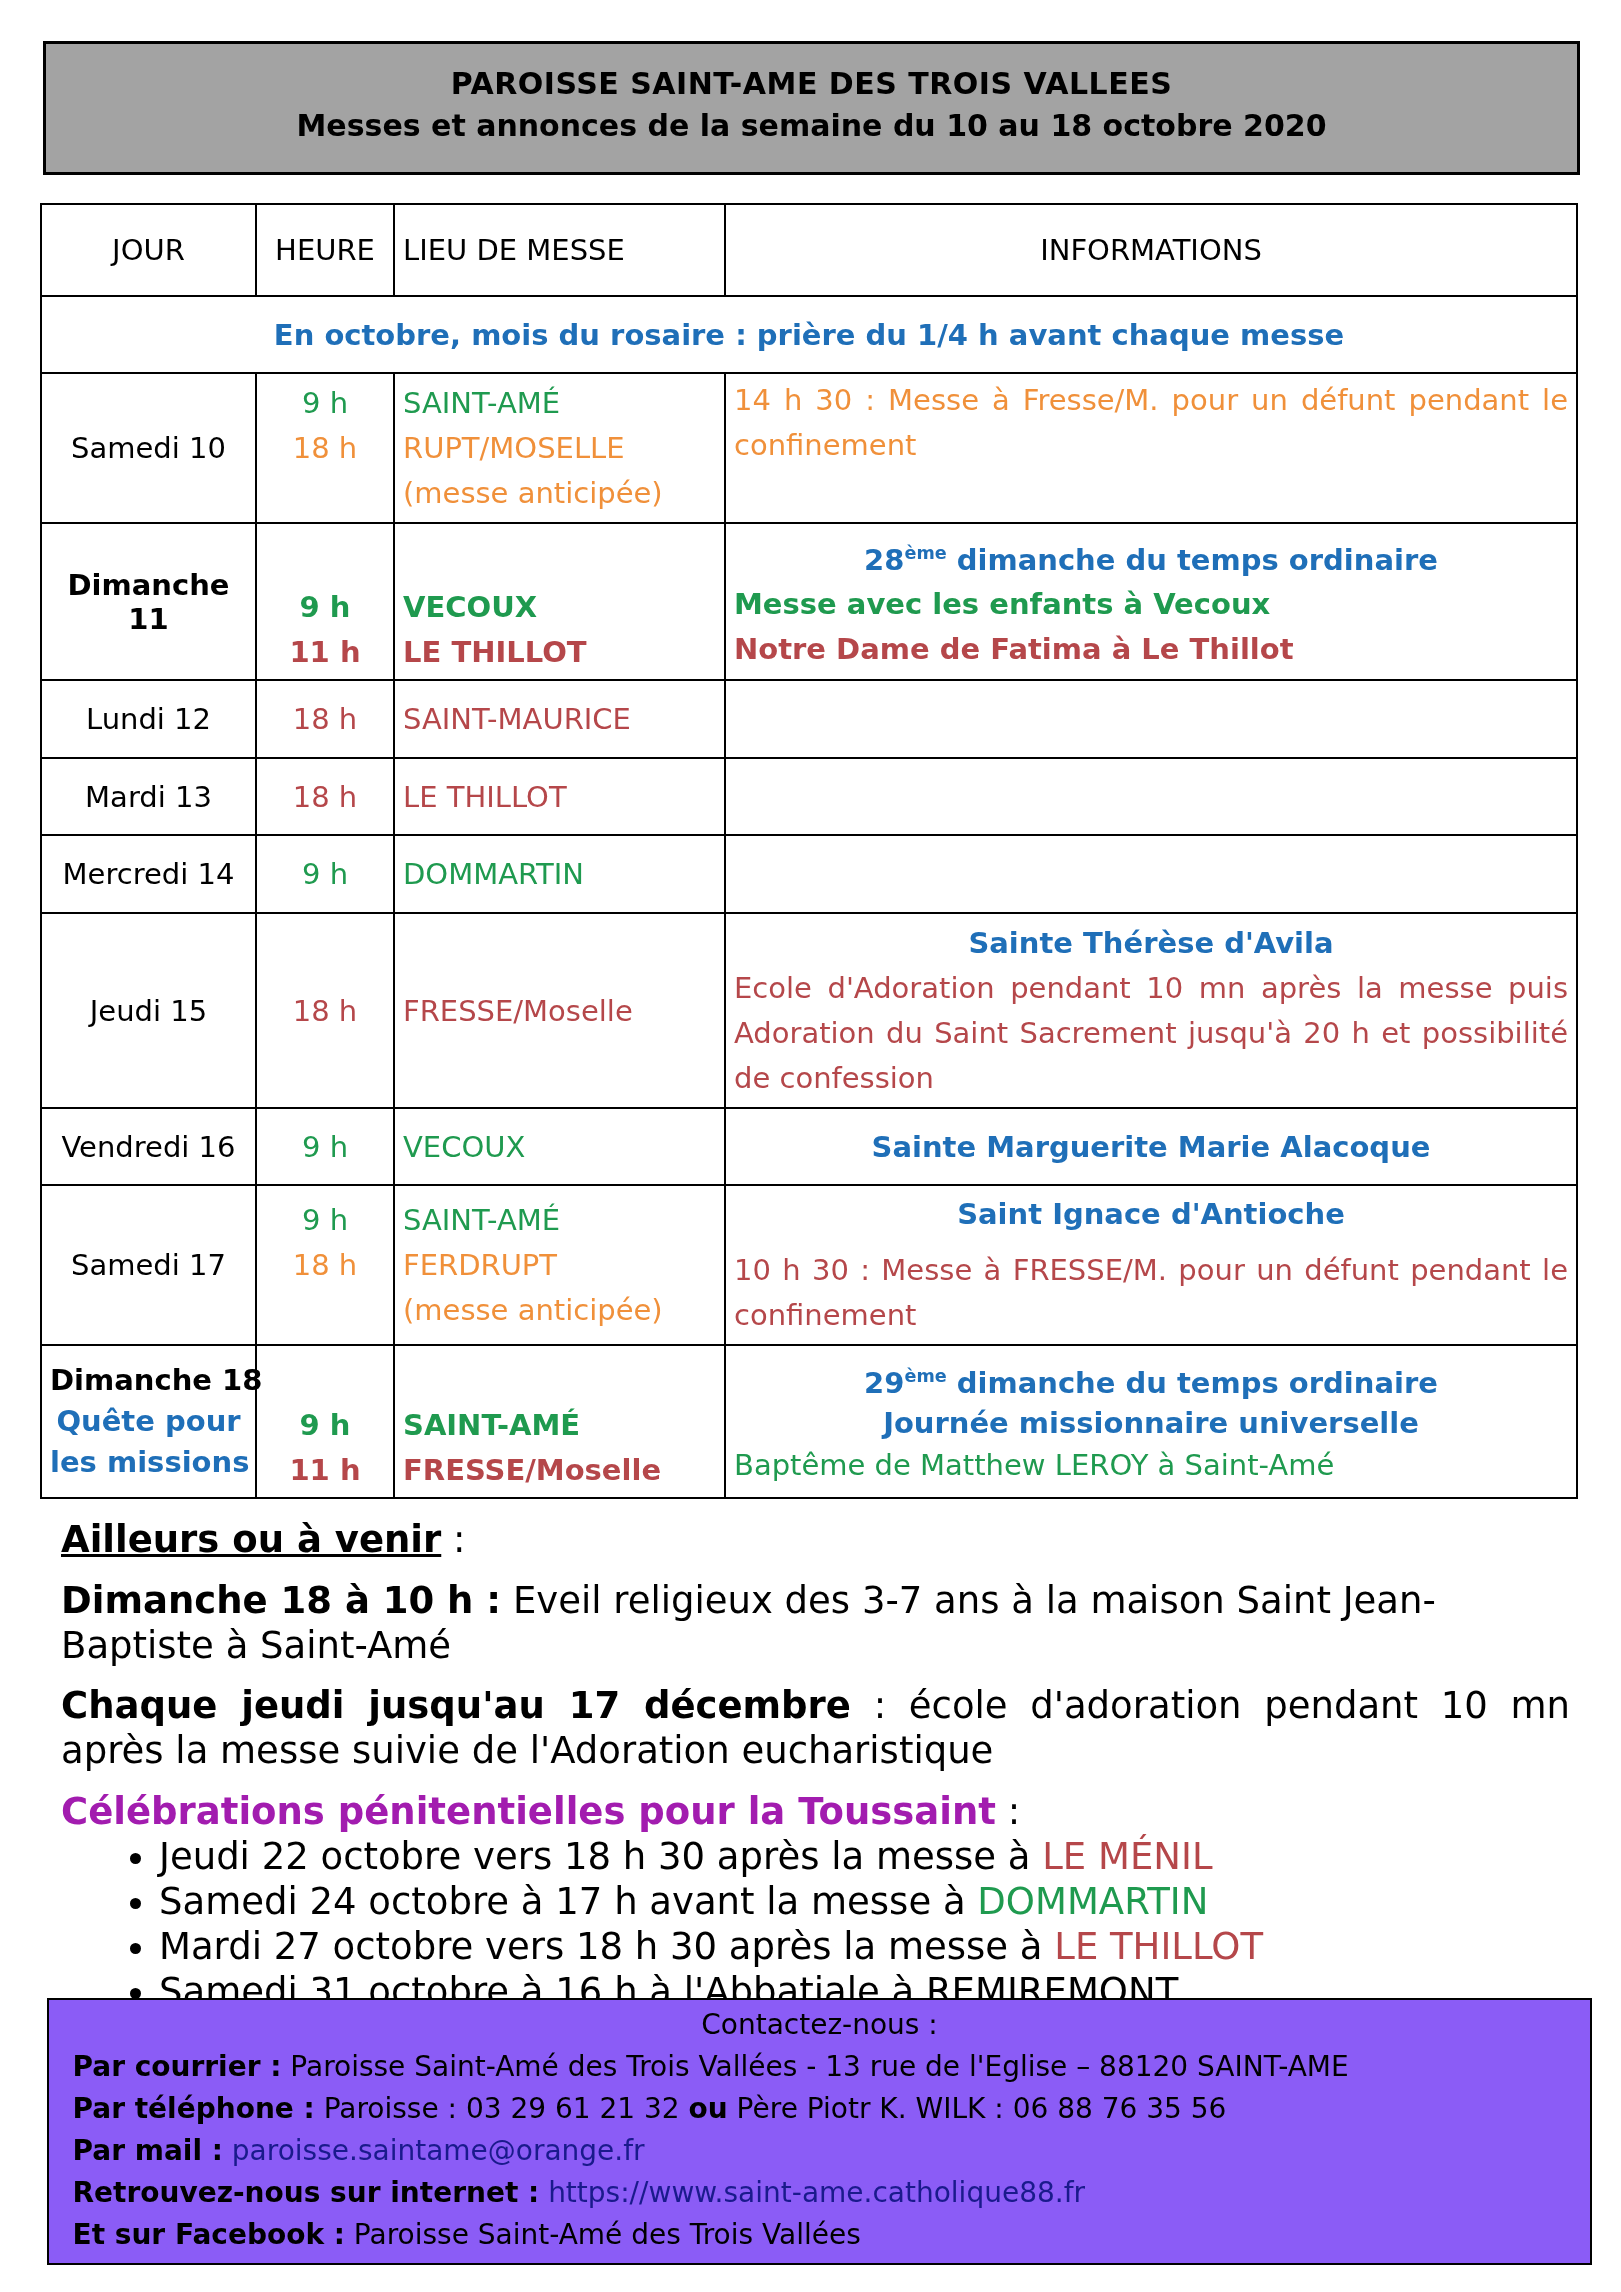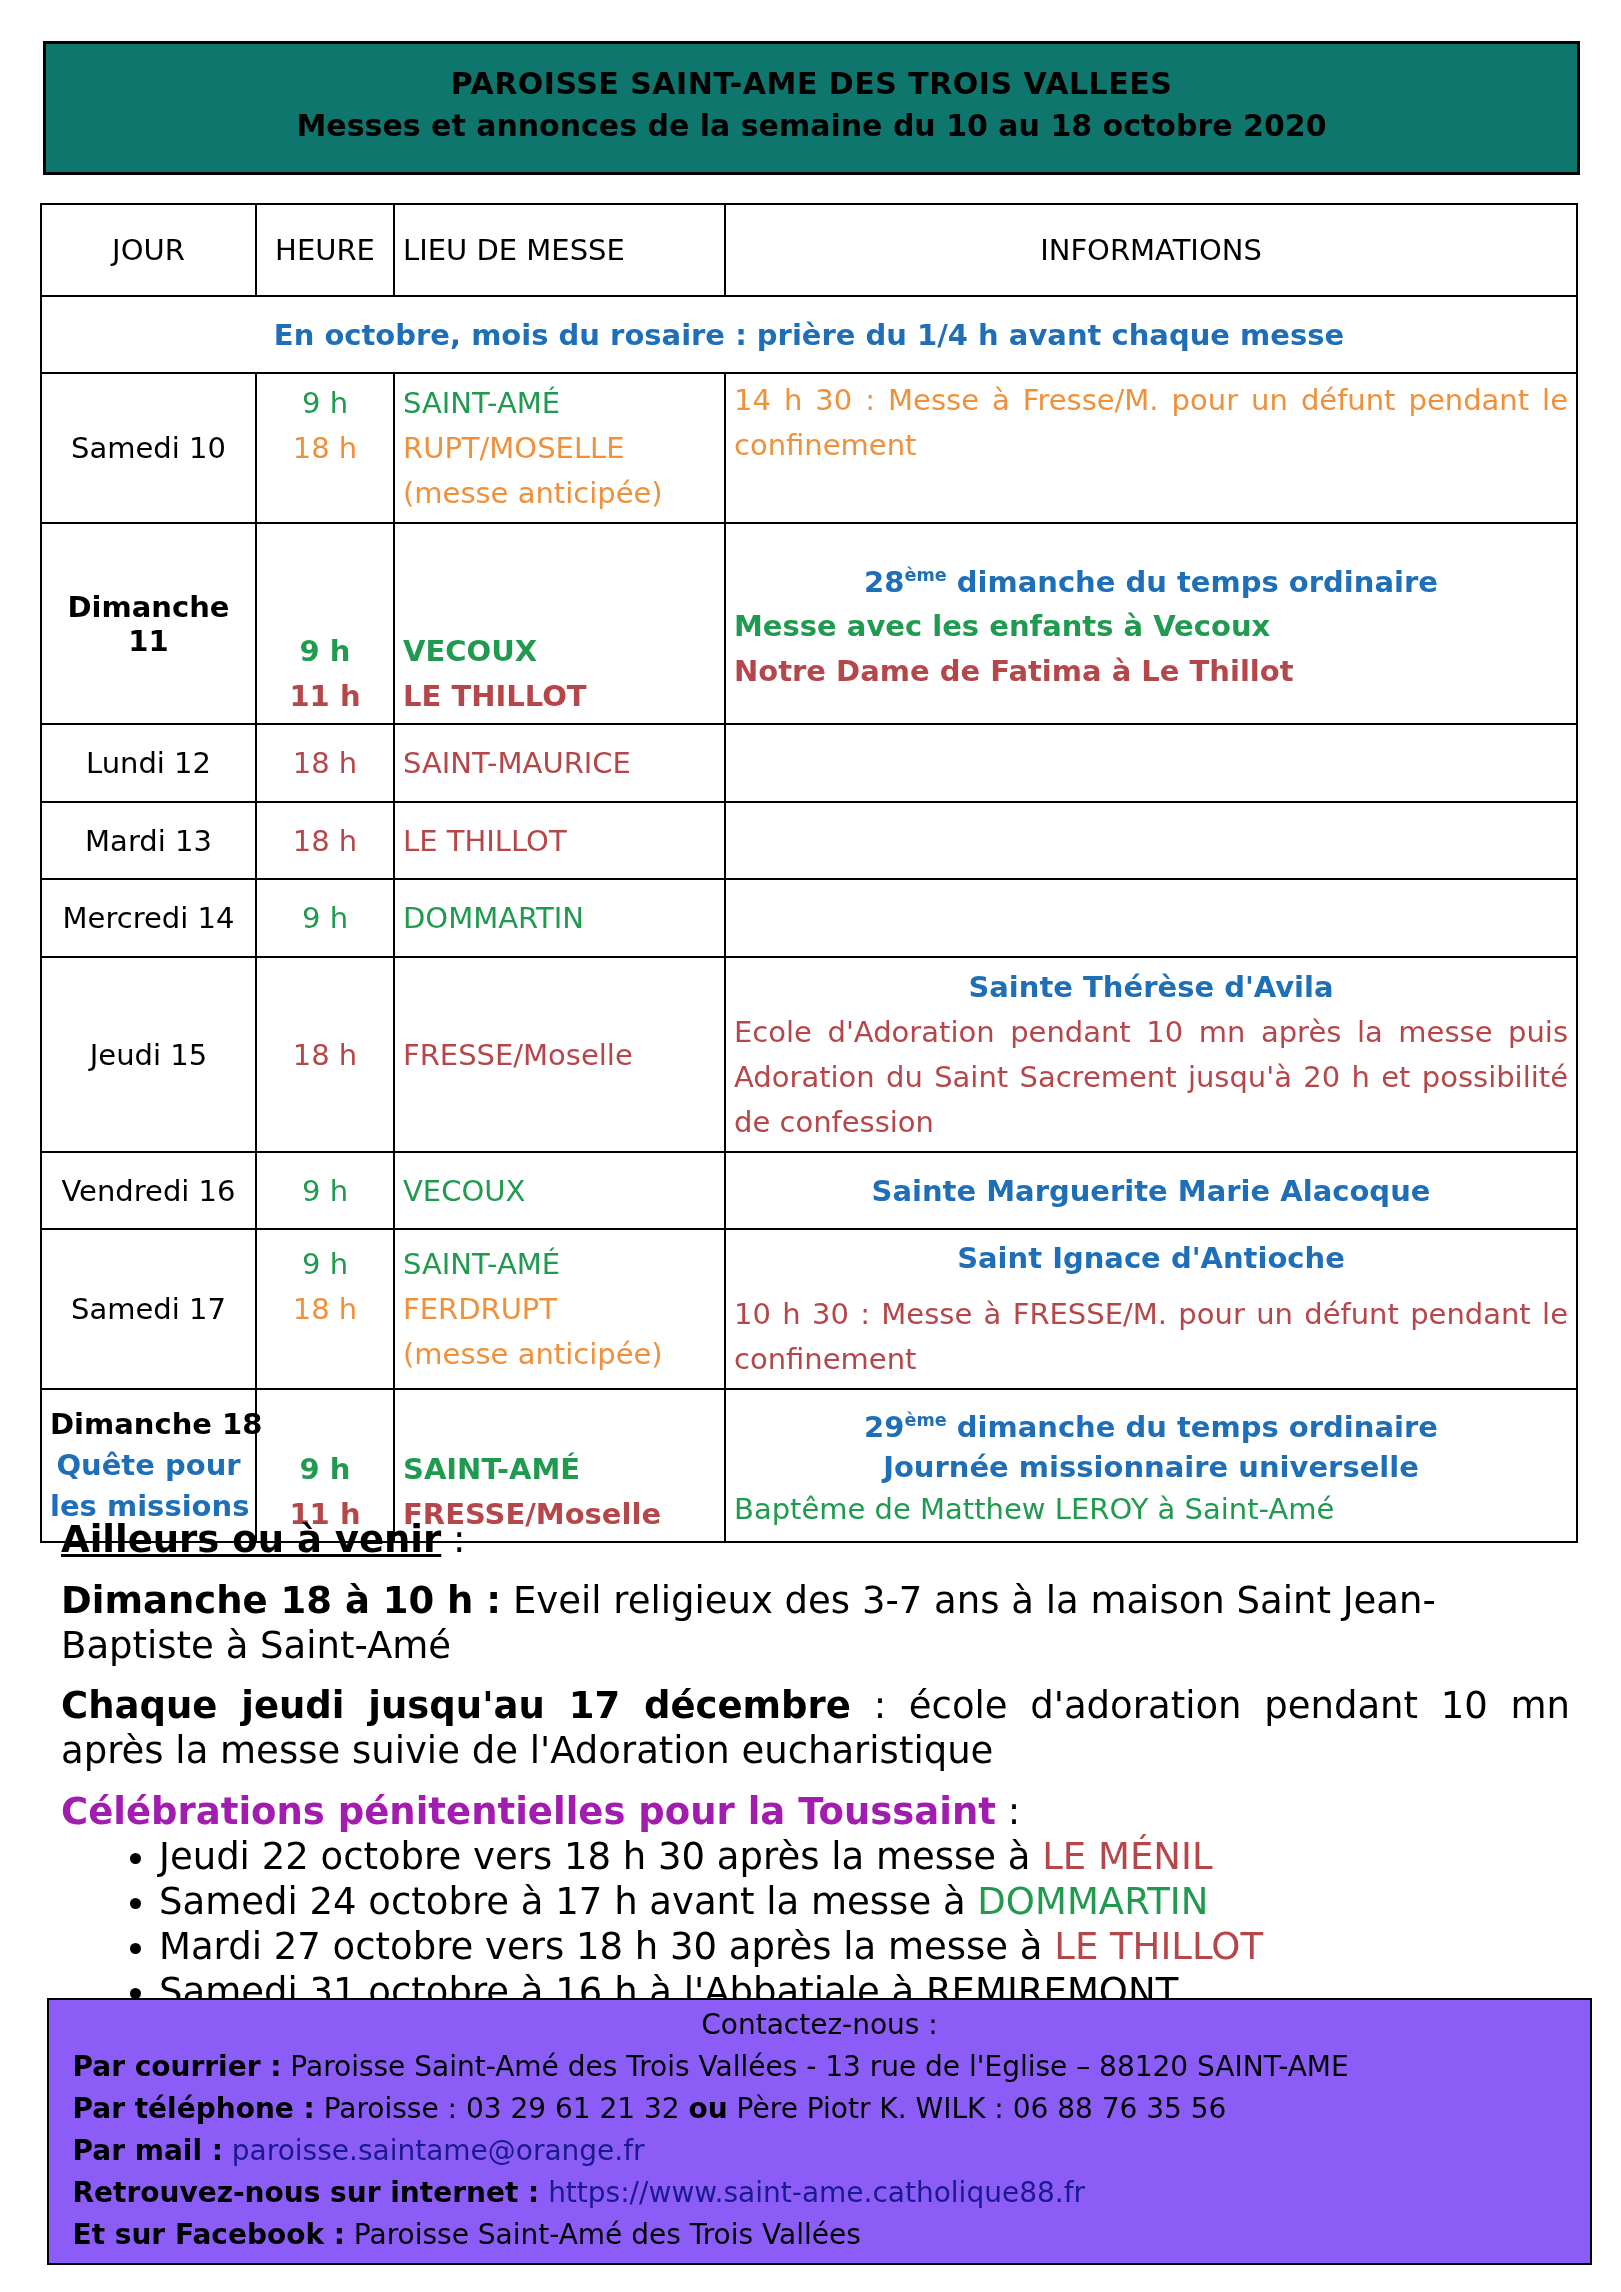--- a/index.html
+++ b/index.html
@@ -1,17 +1,17 @@
 <!DOCTYPE html>
 <html><head>
 <meta charset="utf-8">
 <style>
   html, body { margin:0; padding:0; background:#fff; }
   body { width:1621px; height:2293px; position:relative; font-family:"DejaVu Sans", sans-serif; color:#000; overflow:hidden; }
-  .hdr { position:absolute; left:43px; top:41px; width:1537px; height:134px; background:#0f766e; border:3.9px solid #000; text-align:center; box-sizing:border-box; }
+  .hdr { position:absolute; left:43px; top:41px; width:1537px; height:134px; background:#a3a3a3; border:3.9px solid #000; text-align:center; box-sizing:border-box; }
   .hdr .t1 { font-size:30px; font-weight:bold; margin-top:21.6px; letter-spacing:0.5px; }
   .hdr .t2 { font-size:30px; font-weight:bold; margin-top:7.8px; }
   table.sched { position:absolute; left:40px; top:203px; width:1538px; border-collapse:collapse; table-layout:fixed; }
   table.sched td, table.sched th { border:2px solid #000; padding:0 8px; font-size:29px; vertical-align:middle; }
   table.sched th { font-weight:normal; height:90px; }
   .c-jour { width:197px; text-align:center; }
   .c-heure { width:120px; text-align:center; }
   .c-lieu { width:313px; text-align:left; }
   .c-info { text-align:left; }
   .line { line-height:45px; white-space:nowrap; }
@@ -60,21 +60,21 @@
     <td class="c-lieu">
       <div class="line green">SAINT-AMÉ</div>
       <div class="line orange">RUPT/MOSELLE</div>
       <div class="line orange">(messe anticipée)</div>
     </td>
     <td class="c-info" style="vertical-align:top;padding-top:3.9px">
       <div class="just orange">14 h 30 : Messe à Fresse/M. pour un défunt pendant le confinement</div>
     </td>
   </tr>
 
-  <tr style="height:201px">
+  <tr style="height:157px">
     <td class="c-jour bold">Dimanche 11</td>
     <td class="c-heure bold" style="vertical-align:bottom;padding-bottom:3.9px">
       <div class="line green">9 h</div>
       <div class="line red">11 h</div>
     </td>
     <td class="c-lieu bold" style="vertical-align:bottom;padding-bottom:3.9px">
       <div class="line green">VECOUX</div>
       <div class="line red">LE THILLOT</div>
     </td>
     <td class="c-info bold">

